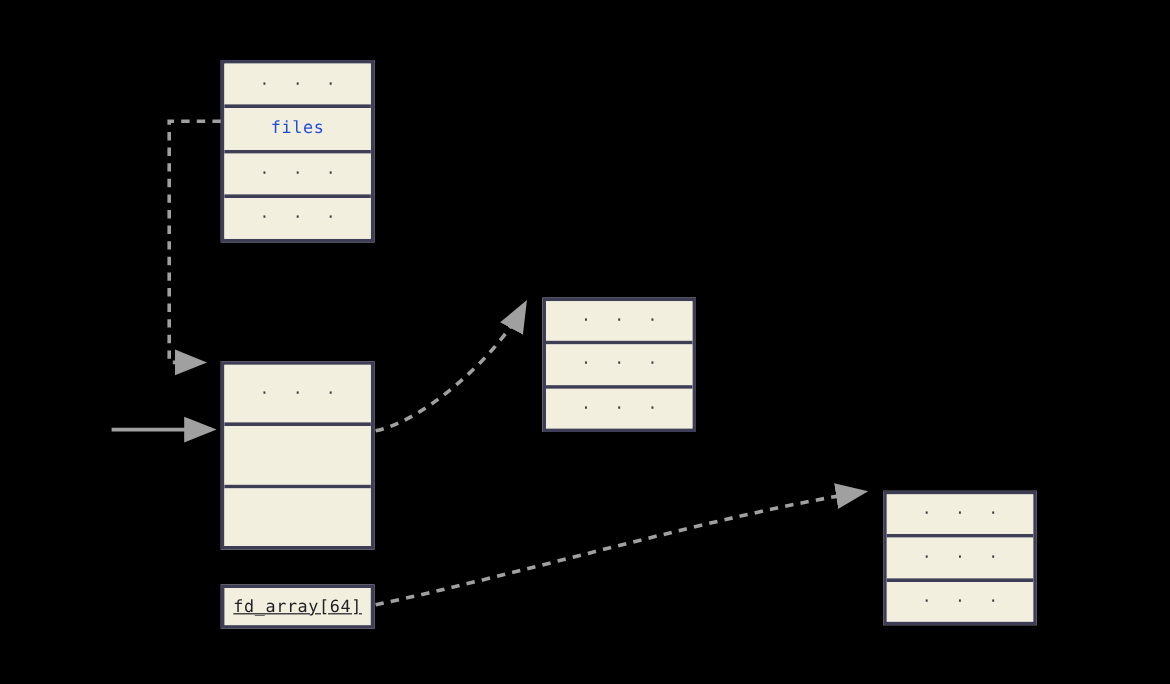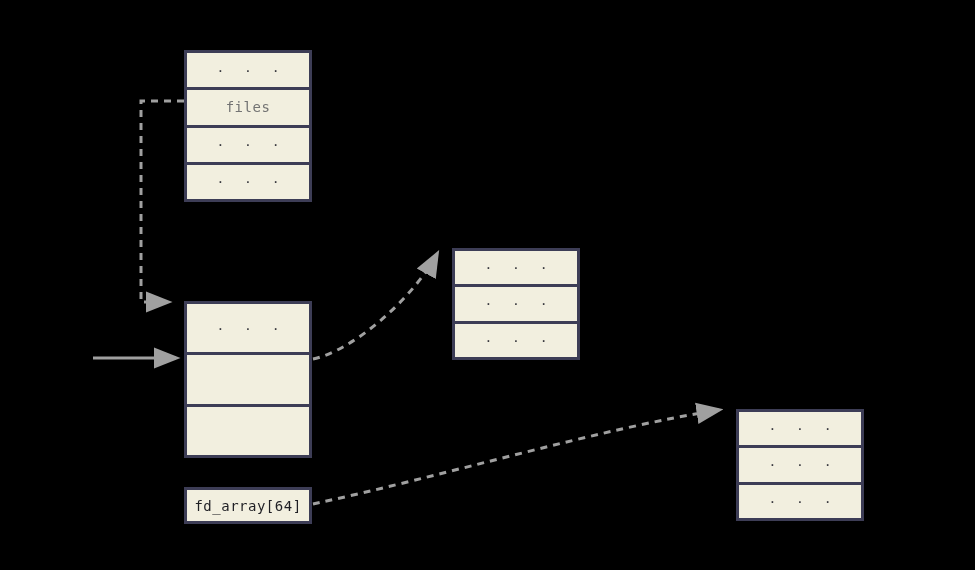--- a/index.html
+++ b/index.html
@@ -23,21 +23,21 @@
     display: flex;
     flex-direction: column;
   }
   .row {
     box-sizing: border-box;
     flex: 1 1 0;
     display: flex;
     align-items: center;
     justify-content: center;
     background: #f2efdf;
-    color: #737373;
+    color: #1d4ed8;
     font-size: 14px;
     letter-spacing: 0.5px;
     border-bottom: 3px solid #3d3d56;
     white-space: nowrap;
   }
   .row:last-child {
     border-bottom: none;
   }
   .row.dots {
     letter-spacing: 6px;
@@ -53,20 +53,21 @@
     box-sizing: border-box;
     border: 3px solid #3d3d56;
     background: #f2efdf;
     display: flex;
     align-items: center;
     justify-content: center;
     color: #1f1f24;
     font-size: 14px;
     letter-spacing: 0.5px;
     white-space: nowrap;
+    text-decoration: underline;
   }
   svg.edges {
     position: absolute;
     left: 0;
     top: 0;
     width: 975px;
     height: 570px;
     pointer-events: none;
   }
 </style>

